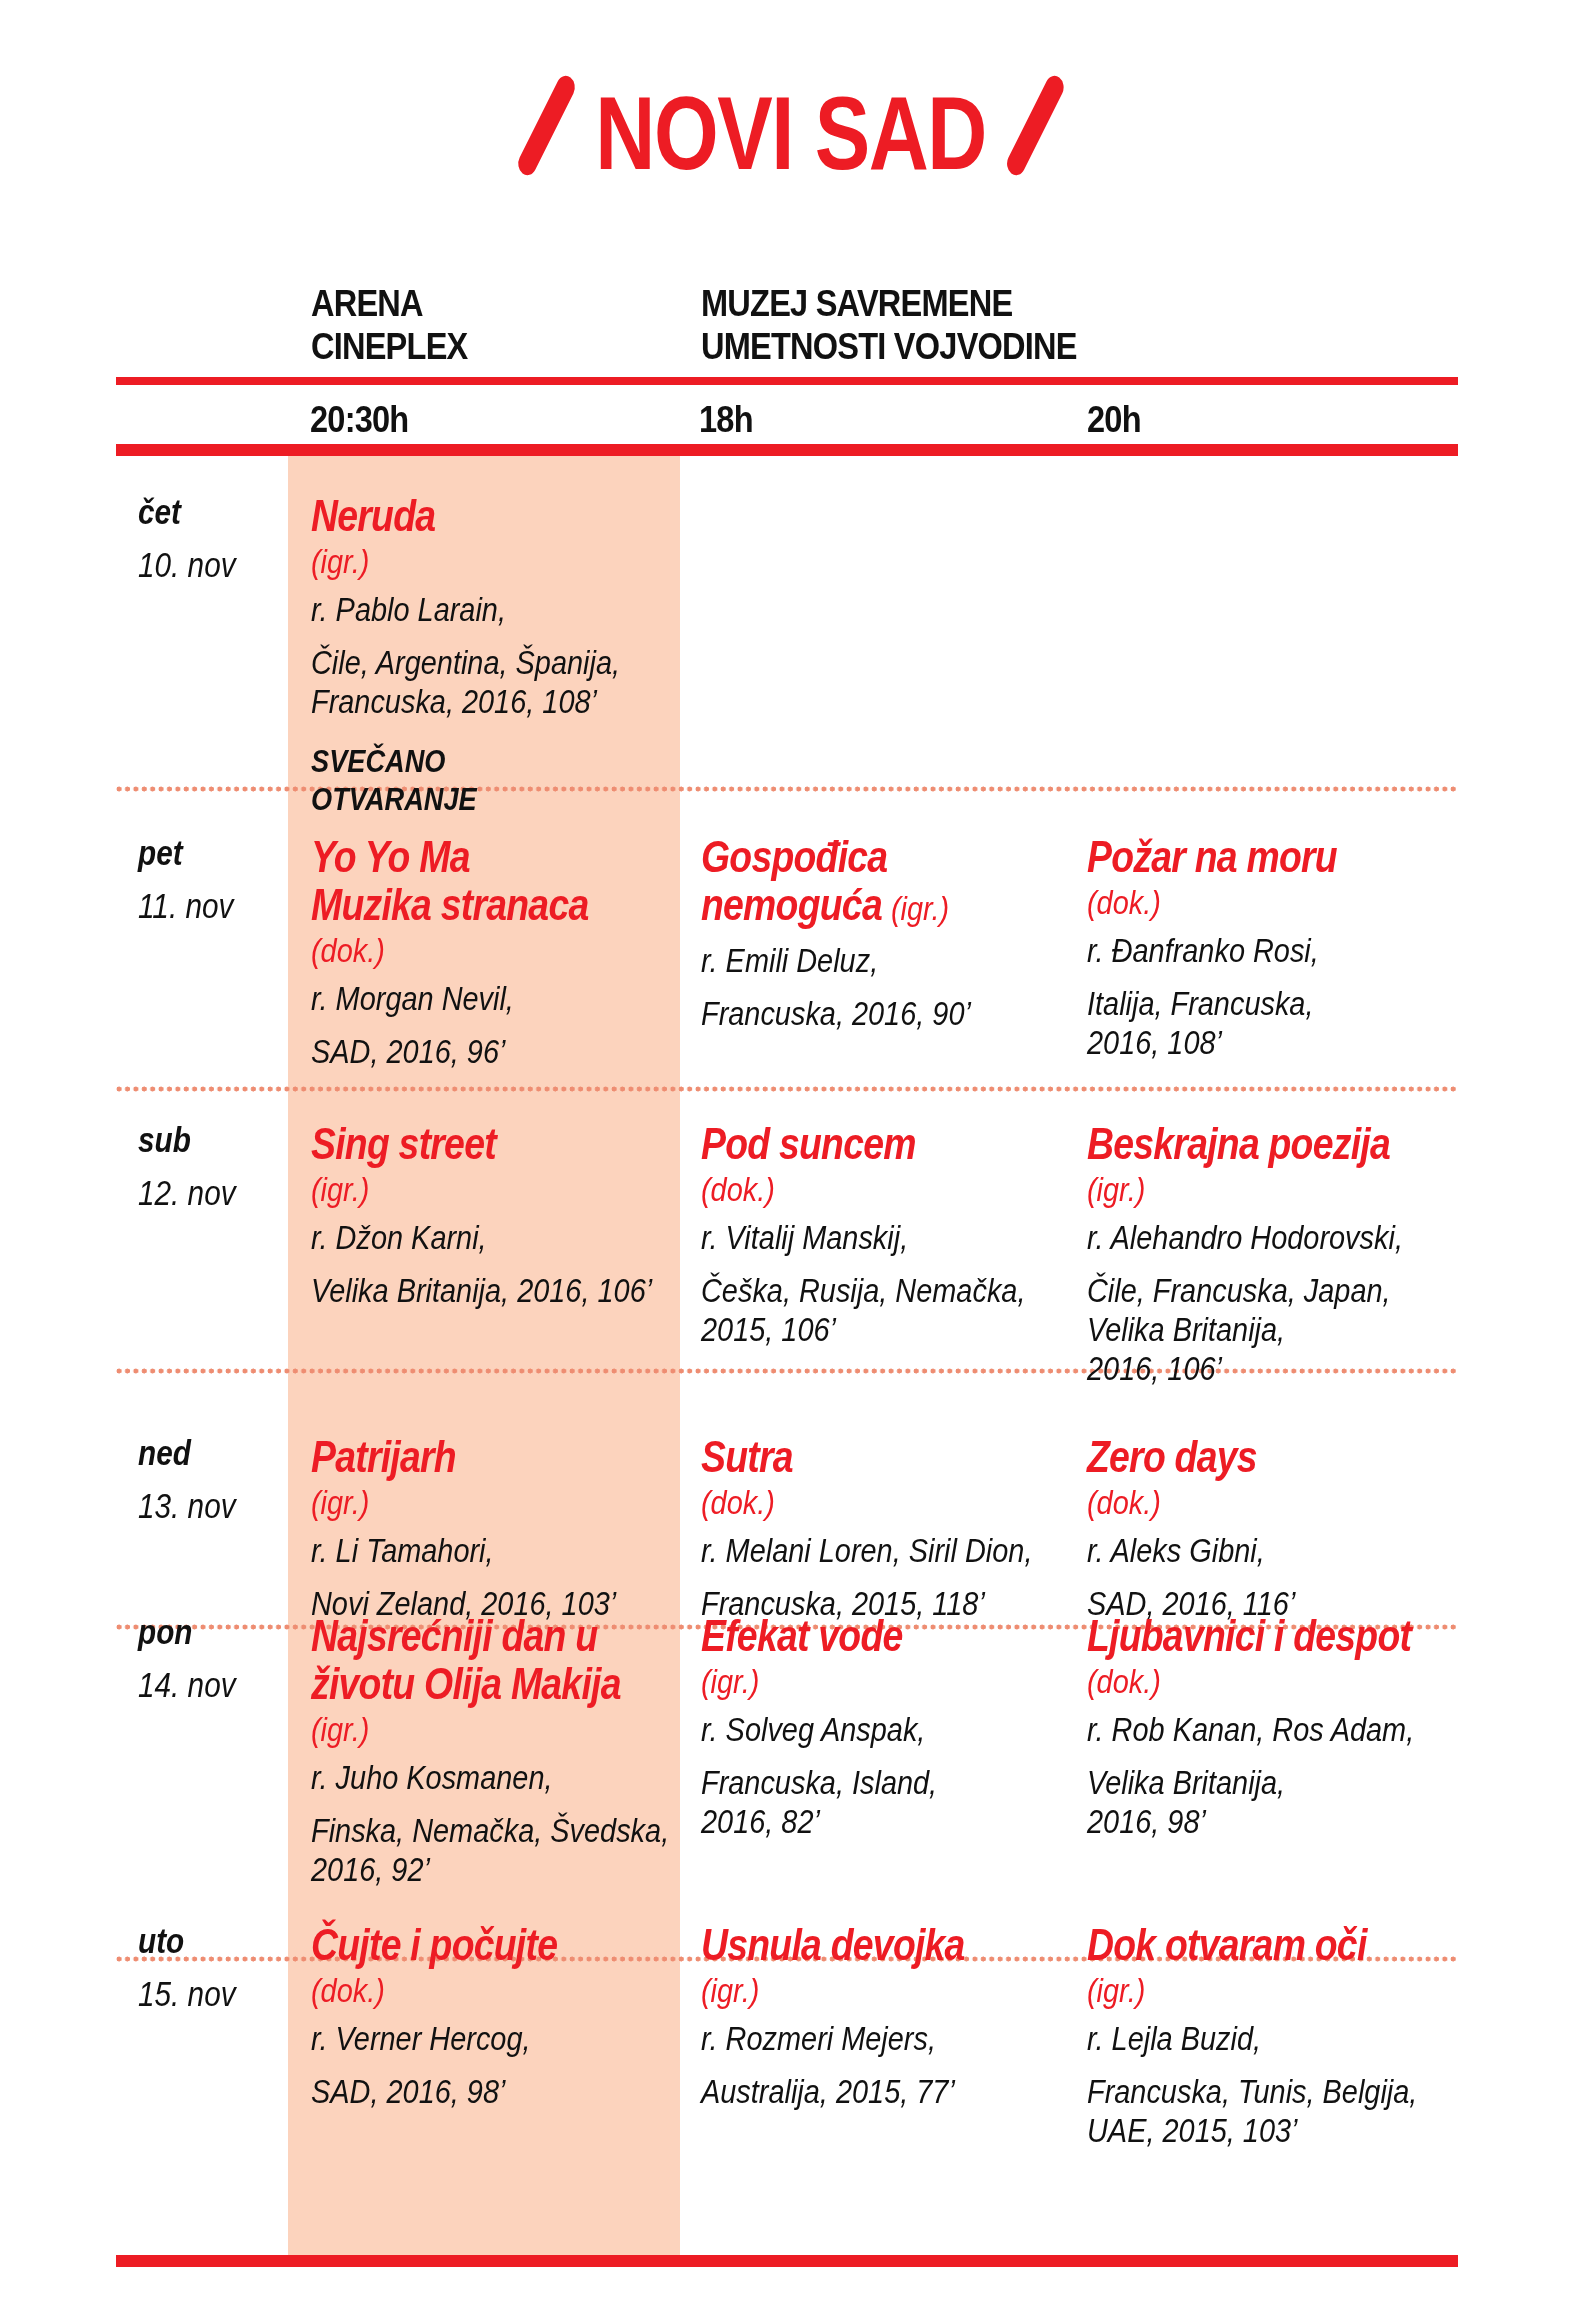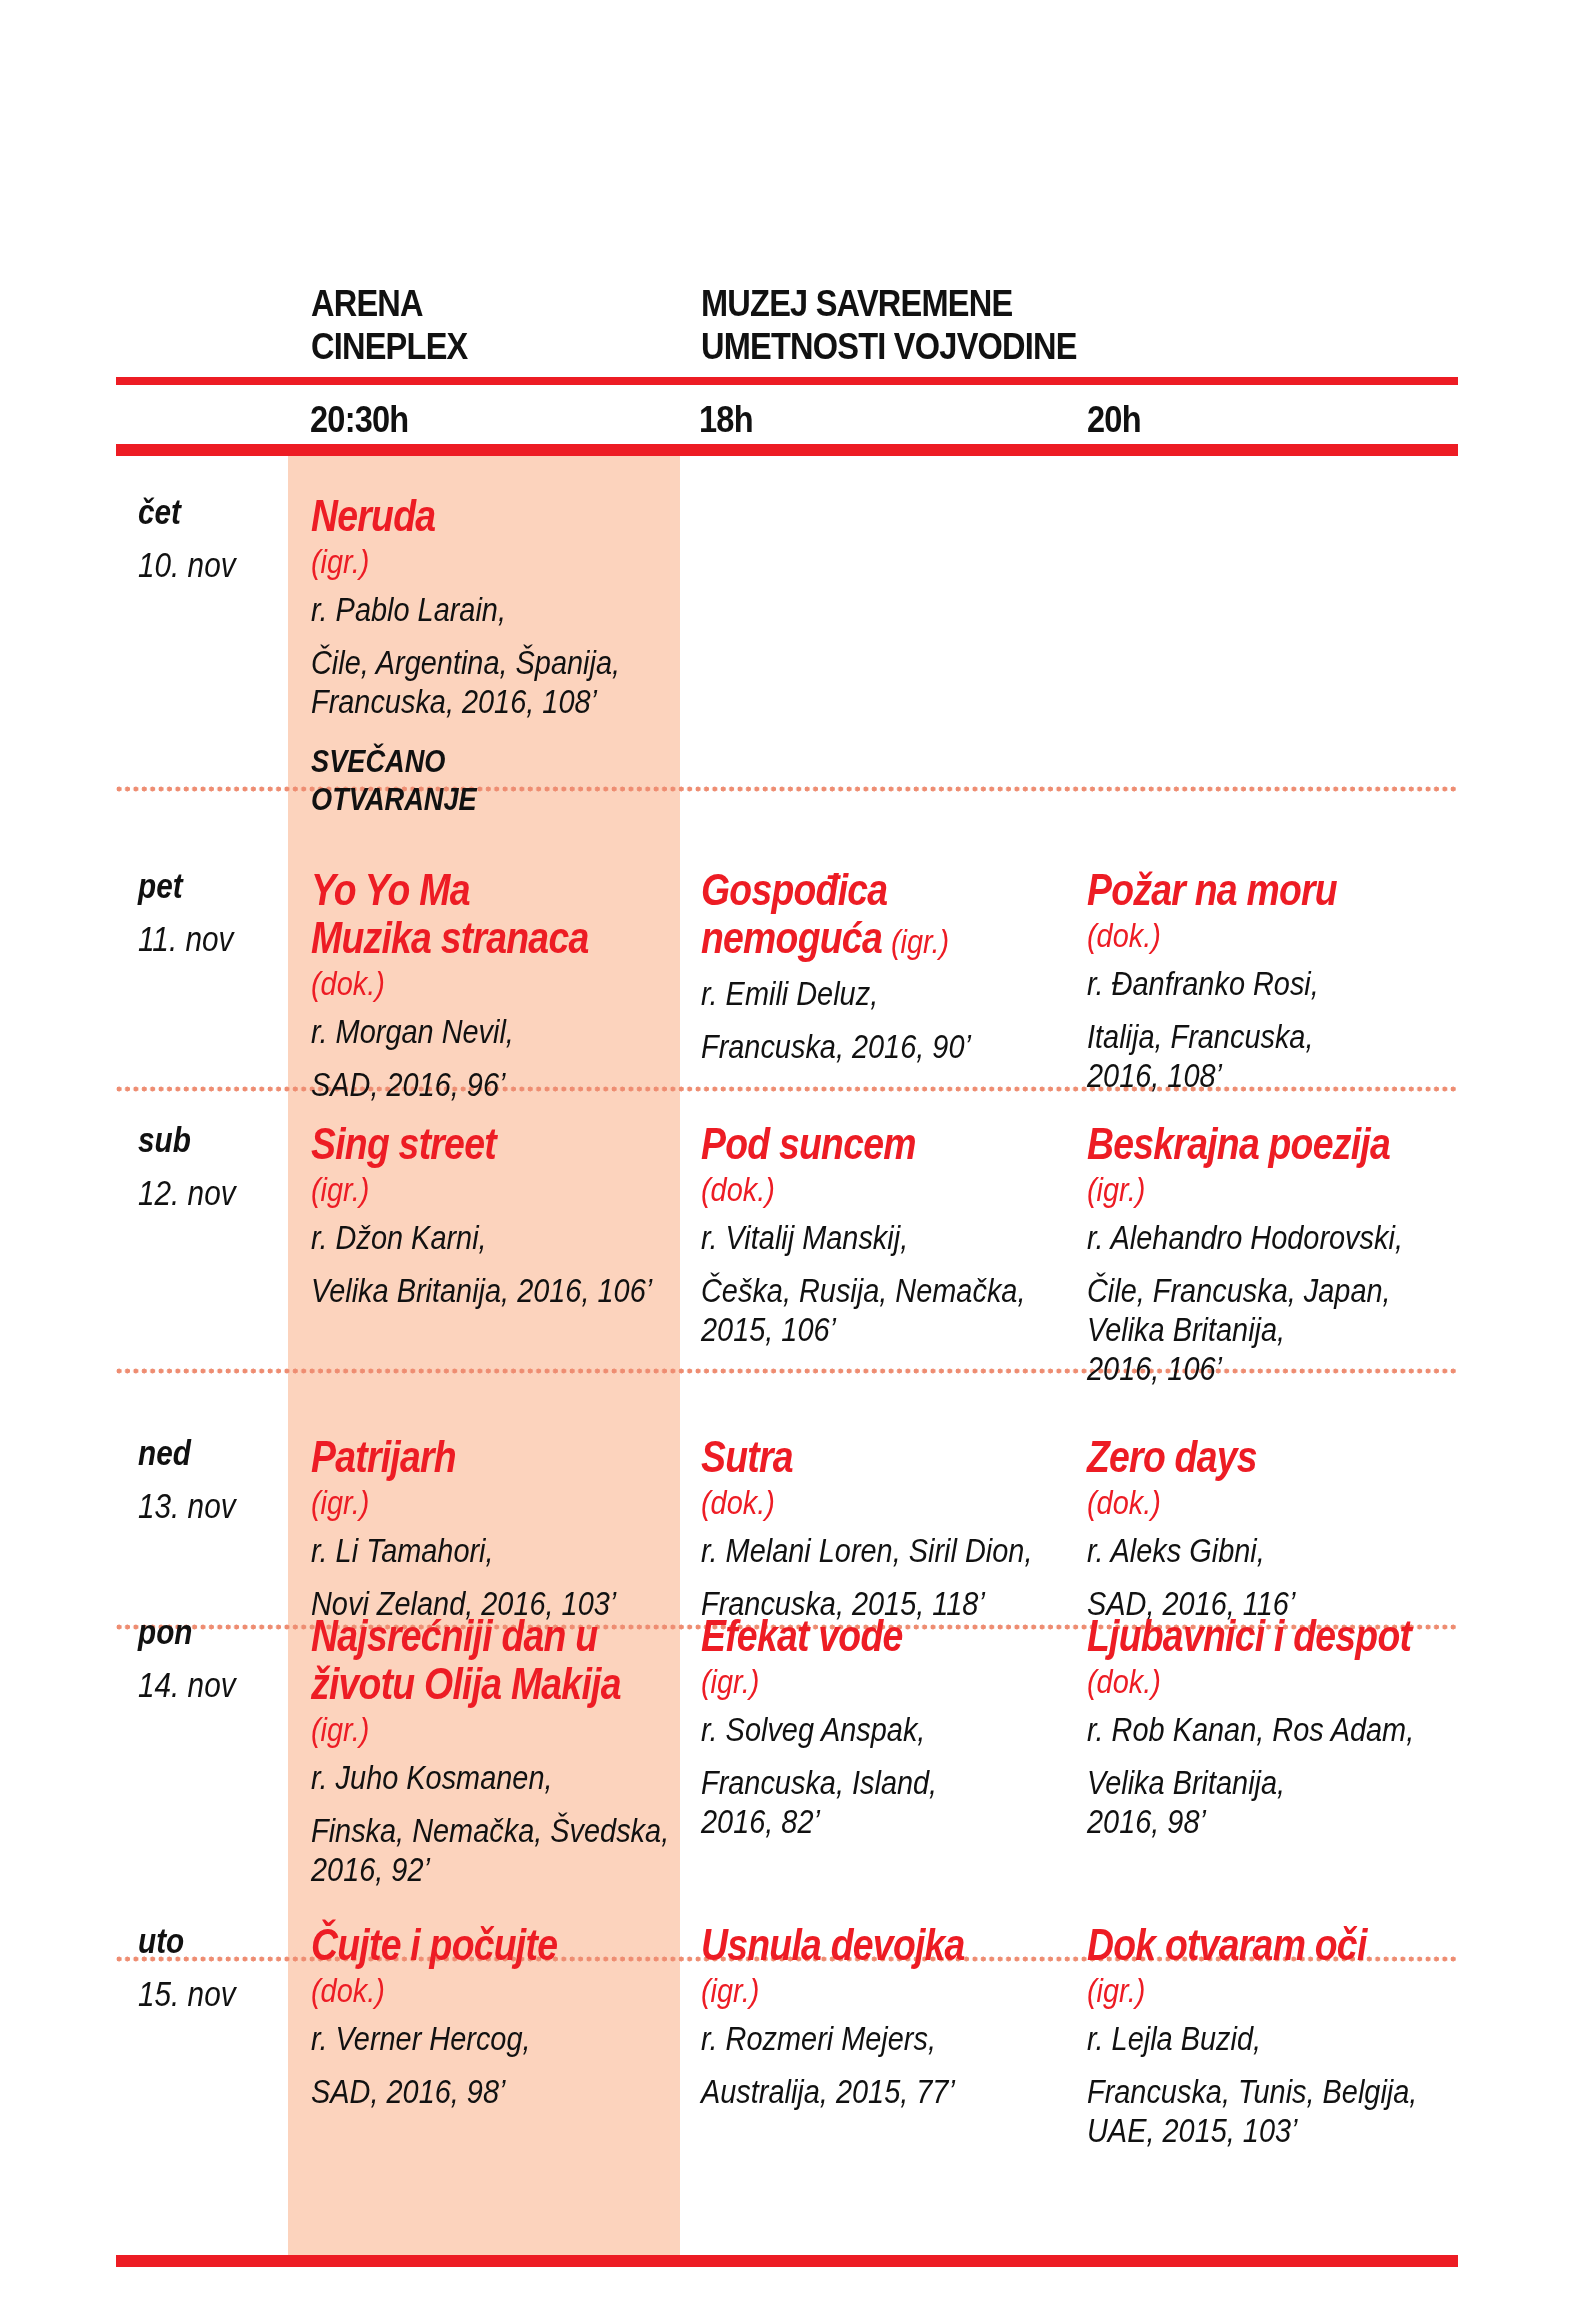--- a/index.html
+++ b/index.html
@@ -63,20 +63,27 @@
   .genre-inline { font-size:34px; font-weight:normal; letter-spacing:0; margin-left:10.6px; }
   .film-director { font-size:34px; line-height:39px; margin-top:8.8px; color:var(--black); }
   .film-countries { font-size:34px; line-height:39px; margin-top:14px; color:var(--black); }
   .film-note { font-size:32px; font-weight:bold; line-height:38px; margin-top:21px; color:var(--black); }
 </style>
 </head>
 <body>
 
 <div class="page">
 
+  <div class="title-wrap">
+    <span class="title-inner">
+      <span class="title-slash"></span>
+      <span class="title-text">NOVI SAD</span>
+      <span class="title-slash"></span>
+    </span>
+  </div>
 
   <div class="venue venue1">ARENA
 CINEPLEX</div>
   <div class="venue venue2">MUZEJ SAVREMENE
 UMETNOSTI VOJVODINE</div>
 
   <div class="rule rule-top"></div>
 
   <div class="timeslot time0">20:30h</div>
   <div class="timeslot time1">18h</div>
@@ -101,21 +108,21 @@
           <div class="film-countries">
             <div>Čile, Argentina, Španija,</div>
             <div>Francuska, 2016, 108’</div>
           </div>
           <div class="film-note">
             <div>SVEČANO</div>
             <div>OTVARANJE</div>
           </div>
         </div>
       </div>
-      <div class="row" style="top: 829px; height: 300px;">
+      <div class="row" style="top: 796px; height: 300px;">
         <div class="day-cell">
           <div class="day-abbrev">pet</div>
           <div class="day-date">11. nov</div>
         </div>
         <div class="film-cell" style="left: 311px;">
           <div class="film-title">
             <div>Yo Yo Ma</div>
             <div>Muzika stranaca</div>
           </div>
           <div class="film-genre">(dok.)</div>

